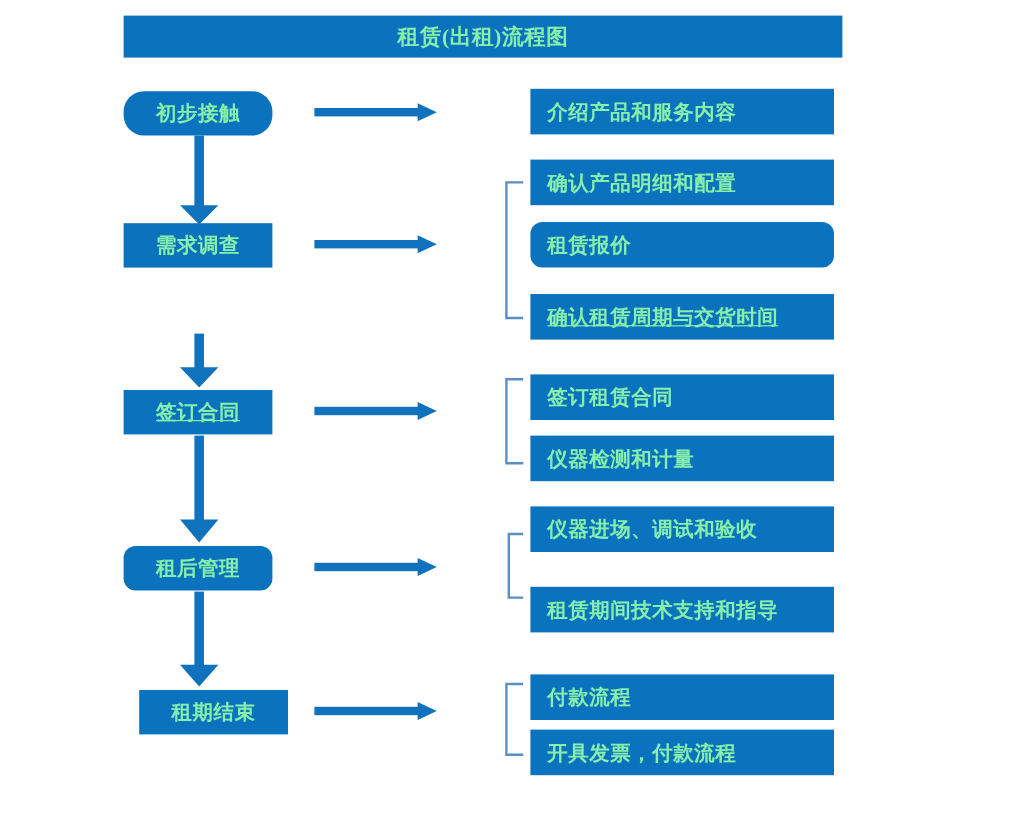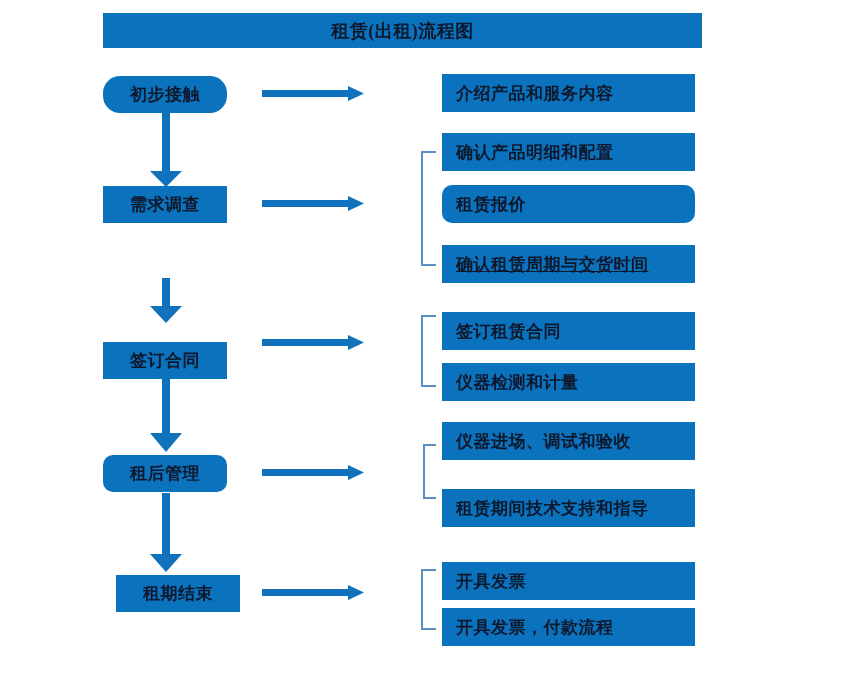--- a/index.html
+++ b/index.html
@@ -16,21 +16,21 @@
   }
   #canvas {
     position: absolute;
     left: 0; top: 0;
     width: 844px;
     height: 688px;
   }
   .box {
     position: absolute;
     background: #0B72BE;
-    color: #0f172a;
+    color: #86efac;
     font-weight: bold;
     display: flex;
     align-items: center;
     box-sizing: border-box;
     letter-spacing: 0.5px;
     white-space: nowrap;
   }
   .title-bar {
     left: 103px;
     top: 13px;
@@ -49,21 +49,21 @@
     left: 442px;
     width: 253px;
     height: 38px;
     justify-content: flex-start;
     padding-left: 14px;
     font-size: 17px;
   }
   
   .stage-0 { left: 103px; top: 76px; border-radius: 17px; }
   .stage-1 { left: 103px; top: 186px; }
-  .stage-2 { left: 103px; top: 342px; }
+  .stage-2 { left: 103px; top: 325px; text-decoration: underline; }
   .stage-3 { left: 103px; top: 455px; border-radius: 10px; }
   .stage-4 { left: 116px; top: 575px; text-align: center; }
 
   
   .detail-0 { top: 74px; }
   .detail-1 { top: 133px; }
   .detail-2 { top: 185px; border-radius: 10px; }
   .detail-3 { top: 245px; text-decoration: underline; }
   .detail-4 { top: 312px; }
   .detail-5 { top: 363px; }
@@ -140,16 +140,16 @@
   <div class="box stage-box stage-4">租期结束</div>
 
   <div class="box detail-box detail-0">介绍产品和服务内容</div>
   <div class="box detail-box detail-1">确认产品明细和配置</div>
   <div class="box detail-box detail-2">租赁报价</div>
   <div class="box detail-box detail-3">确认租赁周期与交货时间</div>
   <div class="box detail-box detail-4">签订租赁合同</div>
   <div class="box detail-box detail-5">仪器检测和计量</div>
   <div class="box detail-box detail-6">仪器进场、调试和验收</div>
   <div class="box detail-box detail-7">租赁期间技术支持和指导</div>
-  <div class="box detail-box detail-8">开具发票</div>
+  <div class="box detail-box detail-8">付款流程</div>
   <div class="box detail-box detail-9">开具发票，付款流程</div>
 
 </div>
 
 </body></html>

